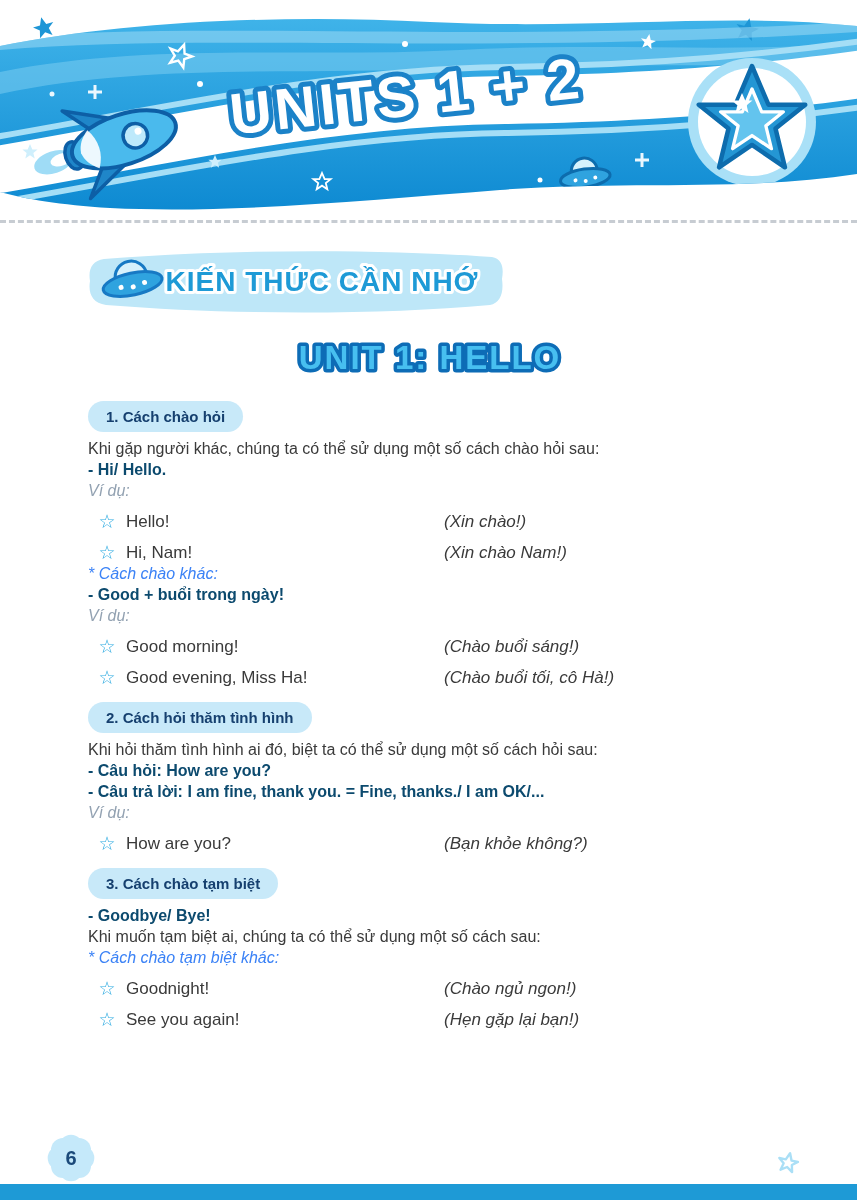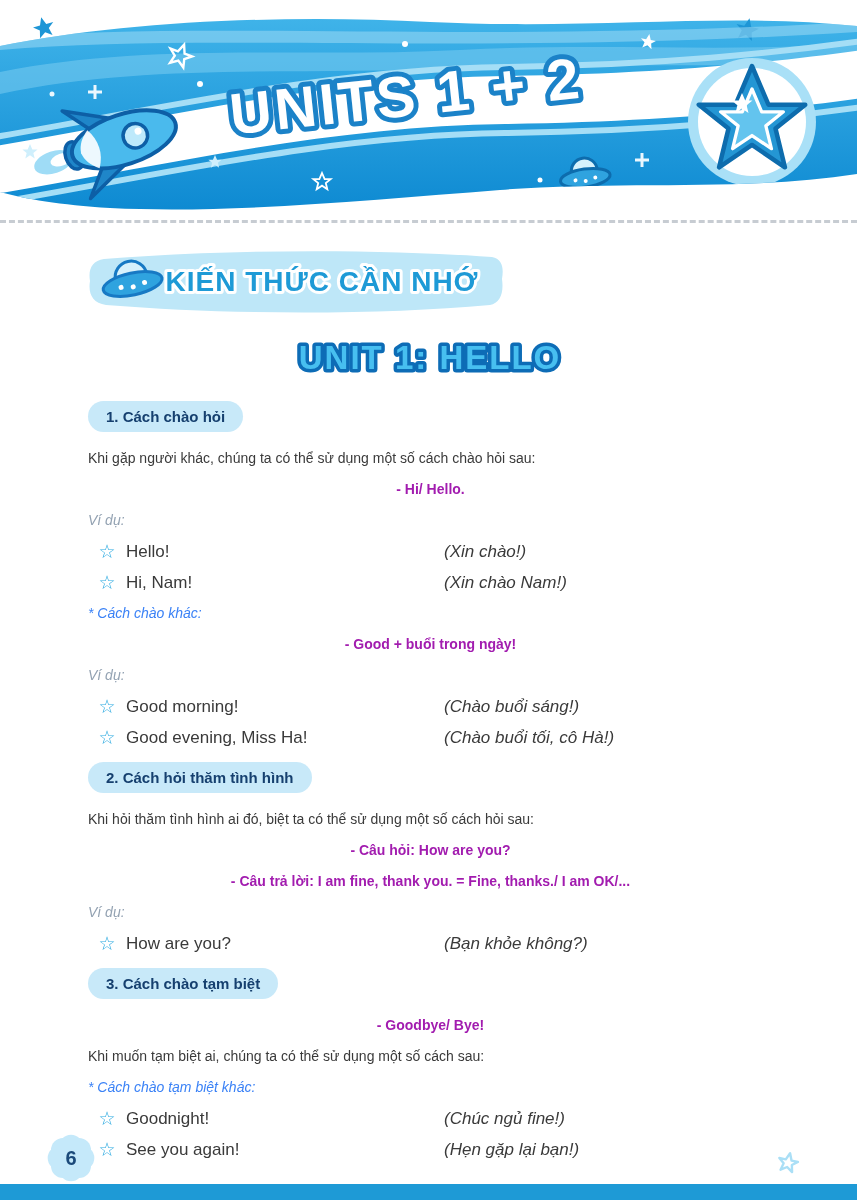--- a/index.html
+++ b/index.html
@@ -23,22 +23,22 @@
   .pill {
     display:inline-block;
     background:#C8E9F9;
     color:#16406F;
     font-weight:bold;
     font-size:15px;
     padding:7px 18px;
     border-radius:17px;
     margin:14px 0 6px 0;
   }
-  .line { font-size:14px; line-height:21px; margin-top:10px; color:#3a3a3a; }
-  .line.blue { color:#a21caf; font-weight:bold;text-align:center; }
+  .line { font-size:16px; line-height:21px; color:#3a3a3a; }
+  .line.blue { color:#0c4a6e; font-weight:bold; }
   .line.label { color:#93A2B2; font-weight:normal; font-style:italic; }
   .line.note { font-style:italic; color:#3b82f6; }
 
   .example { display:flex; margin-top:10px; font-size:17px; line-height:21px; }
   .example .en { flex:0 0 356px; display:flex; gap:8px; padding-left:8px; }
   .example.nostar .en { padding-left:38px; }
   .example .star {
     width:22px; text-align:center; color:#2AA9E0; font-size:19px;
     font-family:"DejaVu Sans", sans-serif; line-height:21px;
   }
@@ -236,21 +236,21 @@
     <div class="pill">3. Cách chào tạm biệt</div>
     <p class="line blue">- Goodbye/ Bye!</p>
     <p class="line">Khi muốn tạm biệt ai, chúng ta có thể sử dụng một số cách sau:</p>
     <p class="line note">* Cách chào tạm biệt khác:</p>
 
     <div class="example">
       <div class="en">
         <span class="star">☆</span>
         <span>Goodnight!</span>
       </div>
-      <div class="vi">(Chúc ngủ fine!)</div>
+      <div class="vi">(Chào ngủ ngon!)</div>
     </div>
 
     <div class="example">
       <div class="en">
         <span class="star">☆</span>
         <span>See you again!</span>
       </div>
       <div class="vi">(Hẹn gặp lại bạn!)</div>
     </div>
   </section>

